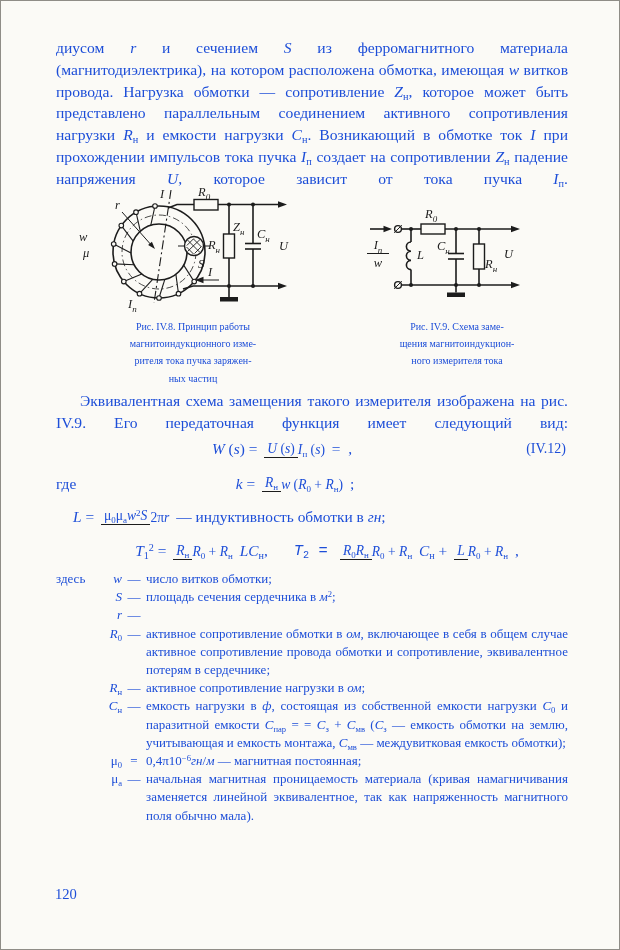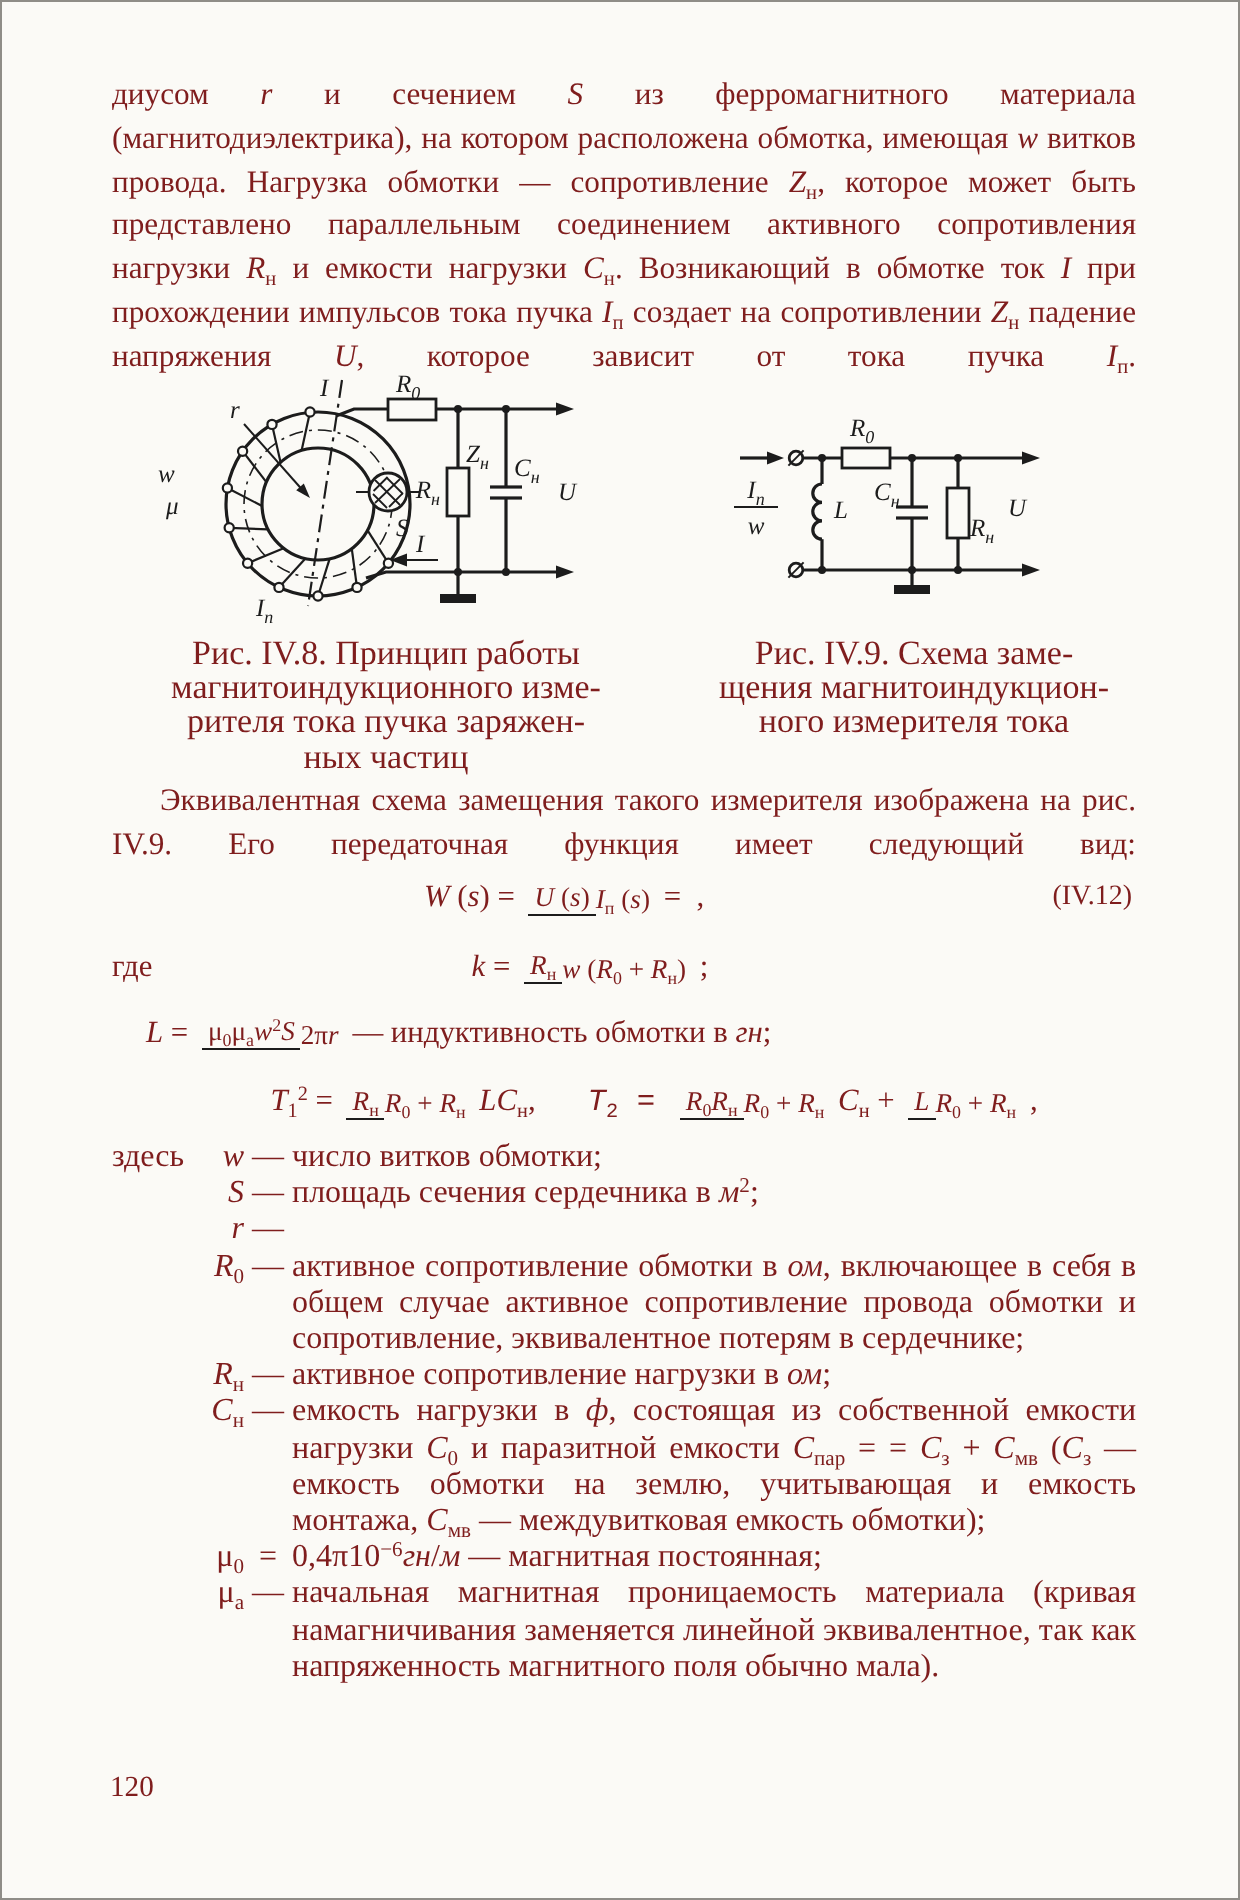--- a/index.html
+++ b/index.html
@@ -1,48 +1,48 @@
 <!DOCTYPE html>
 <html lang="ru"><head>
 <meta charset="utf-8">
 <style>
   html,body{margin:0;padding:0;background:#e8e6e1;}
   .page{
     position:relative;width:620px;height:950px;box-sizing:border-box;
     background:#fbfaf6;border:1px solid #8f8d87;overflow:hidden;
-    font-family:"Liberation Serif","DejaVu Serif",serif;color:#7f1d1d;
+    font-family:"Liberation Serif","DejaVu Serif",serif;color:#1d4ed8;
   }
   i{font-style:italic;}
   sub{font-size:66%;vertical-align:-0.32em;line-height:0;}
   sup{font-size:66%;vertical-align:0.48em;line-height:0;}
   .para{position:absolute;left:55px;width:512px;margin:0;
     font-size:15.6px;line-height:21.8px;text-align:justify;text-align-last:justify;}
   #para-top{top:36px;}
   #para-mid{top:389px;text-indent:24px;}
   .fig{position:absolute;}
   #fig8{left:70px;top:186px;width:252px;height:130px;}
   #fig9{left:353px;top:196px;width:230px;height:112px;}
-  .cap{position:absolute;top:317px;font-size:17px;line-height:17.2px;text-align:center;}
+  .cap{position:absolute;top:317px;font-size:10px;line-height:17.2px;text-align:center;}
   #cap8{left:66px;width:252px;}
   #cap9{left:332px;width:248px;}
   .eqrow{position:absolute;left:55px;width:512px;box-sizing:border-box;
     display:flex;align-items:center;justify-content:center;font-size:15.4px;}
   #eq-main{top:429px;height:38px;padding-right:60px;}
   #eq-k{top:466px;height:33px;padding-right:34px;text-align:center;}
   #eq-l{top:499px;height:33px;justify-content:flex-start;padding-left:17px;}
   #eq-t{top:532px;height:36px;padding-left:30px;}
   .frac{display:inline-flex;flex-direction:row;align-items:center;
     margin:0 3px;font-size:13.6px;line-height:15px;}
   .frac .num{border-bottom:1.3px solid #1c1c1c;padding:0 3px 1px;}
   .frac .den{padding-top:1px;font-family:Liberation Serif, serif;}
   .eqtok{white-space:pre;}
   .eqtag{position:absolute;right:2px;top:50%;transform:translateY(-50%);font-size:14px;}
   .eq-intro{position:absolute;left:0;top:50%;transform:translateY(-50%);font-size:15.4px;}
   .t-second{margin-left:26px;font-family:Liberation Mono, monospace;}
-  .defs{position:absolute;left:55px;top:569px;width:512px;font-size:16px;line-height:18.2px;}
+  .defs{position:absolute;left:55px;top:569px;width:512px;font-size:13px;line-height:18.2px;}
   .defs-intro{position:absolute;left:0;top:0;}
   .def-row{display:flex;}
   .def-sym{width:66px;text-align:right;flex:none;}
   .def-sep{width:24px;text-align:center;flex:none;}
   .def-text{flex:1;text-align:justify;}
   .pagenum{position:absolute;left:54px;top:885px;font-size:14.6px;}
   svg text{font-family:"Liberation Serif","DejaVu Serif",serif;font-style:italic;
     font-size:12.5px;fill:#1c1c1c;}
   svg .wire{stroke:#1c1c1c;stroke-width:1.6;fill:none;}
   svg .thin{stroke:#1c1c1c;stroke-width:1;fill:none;}

